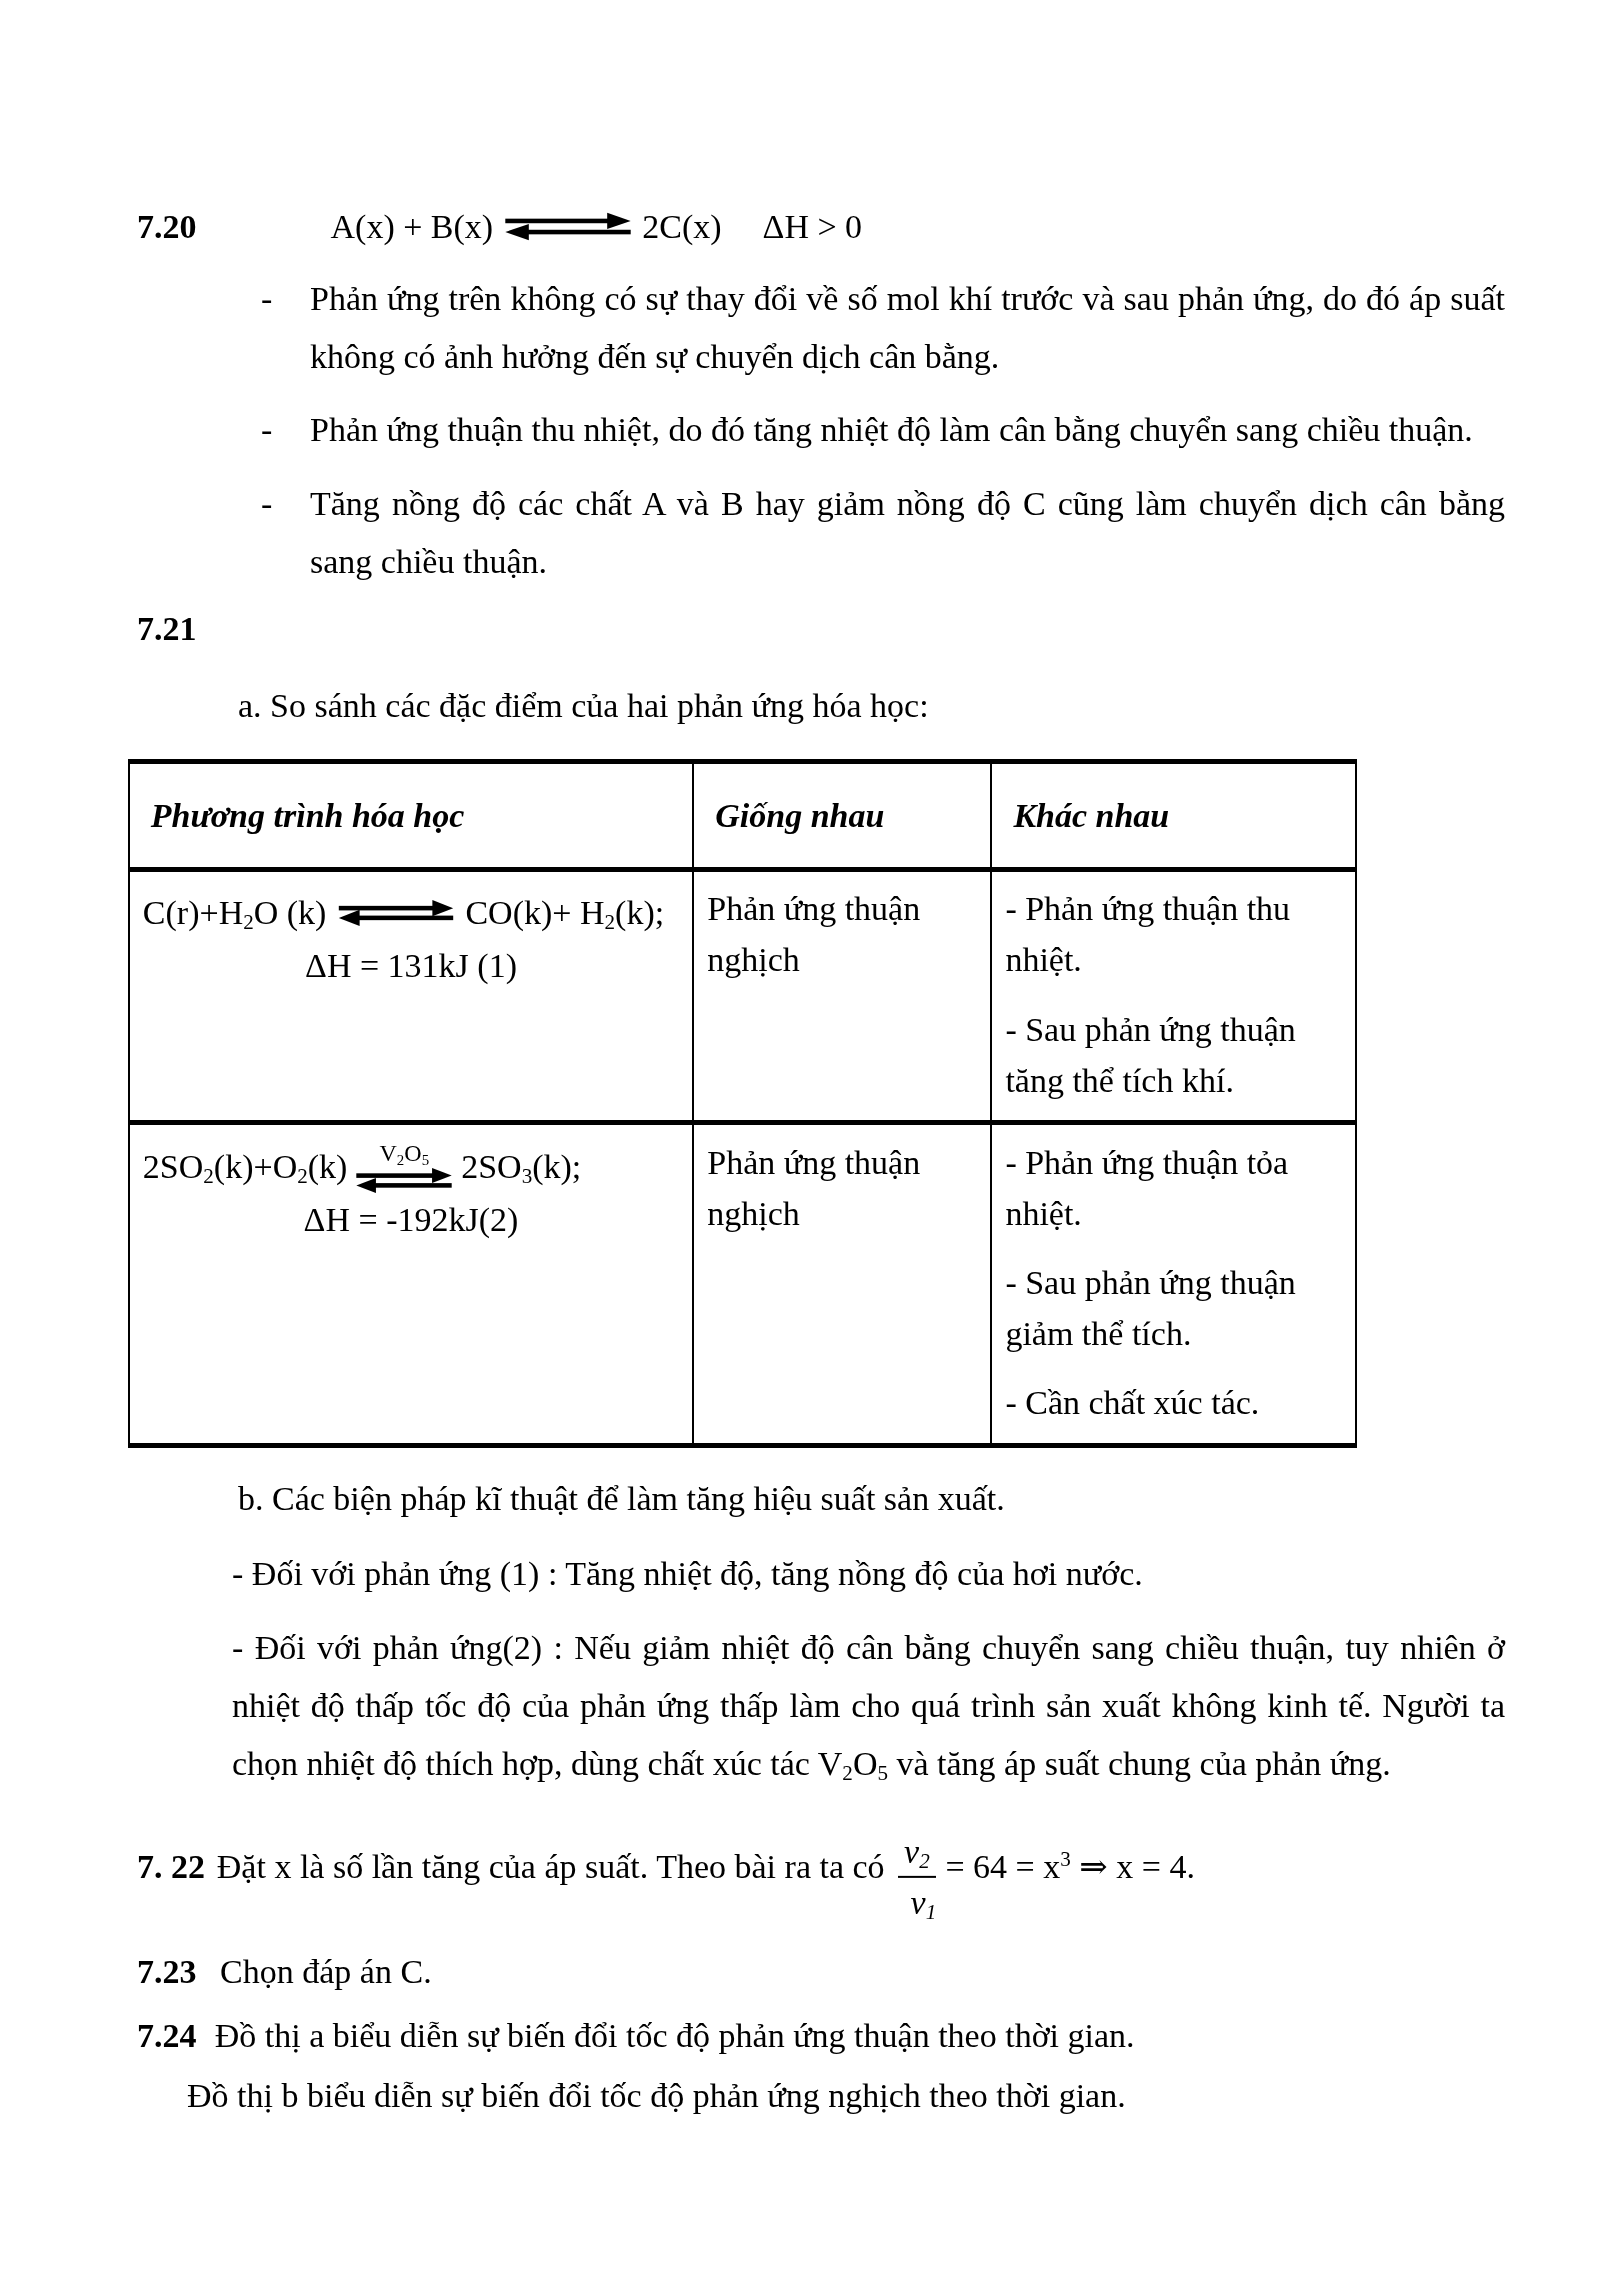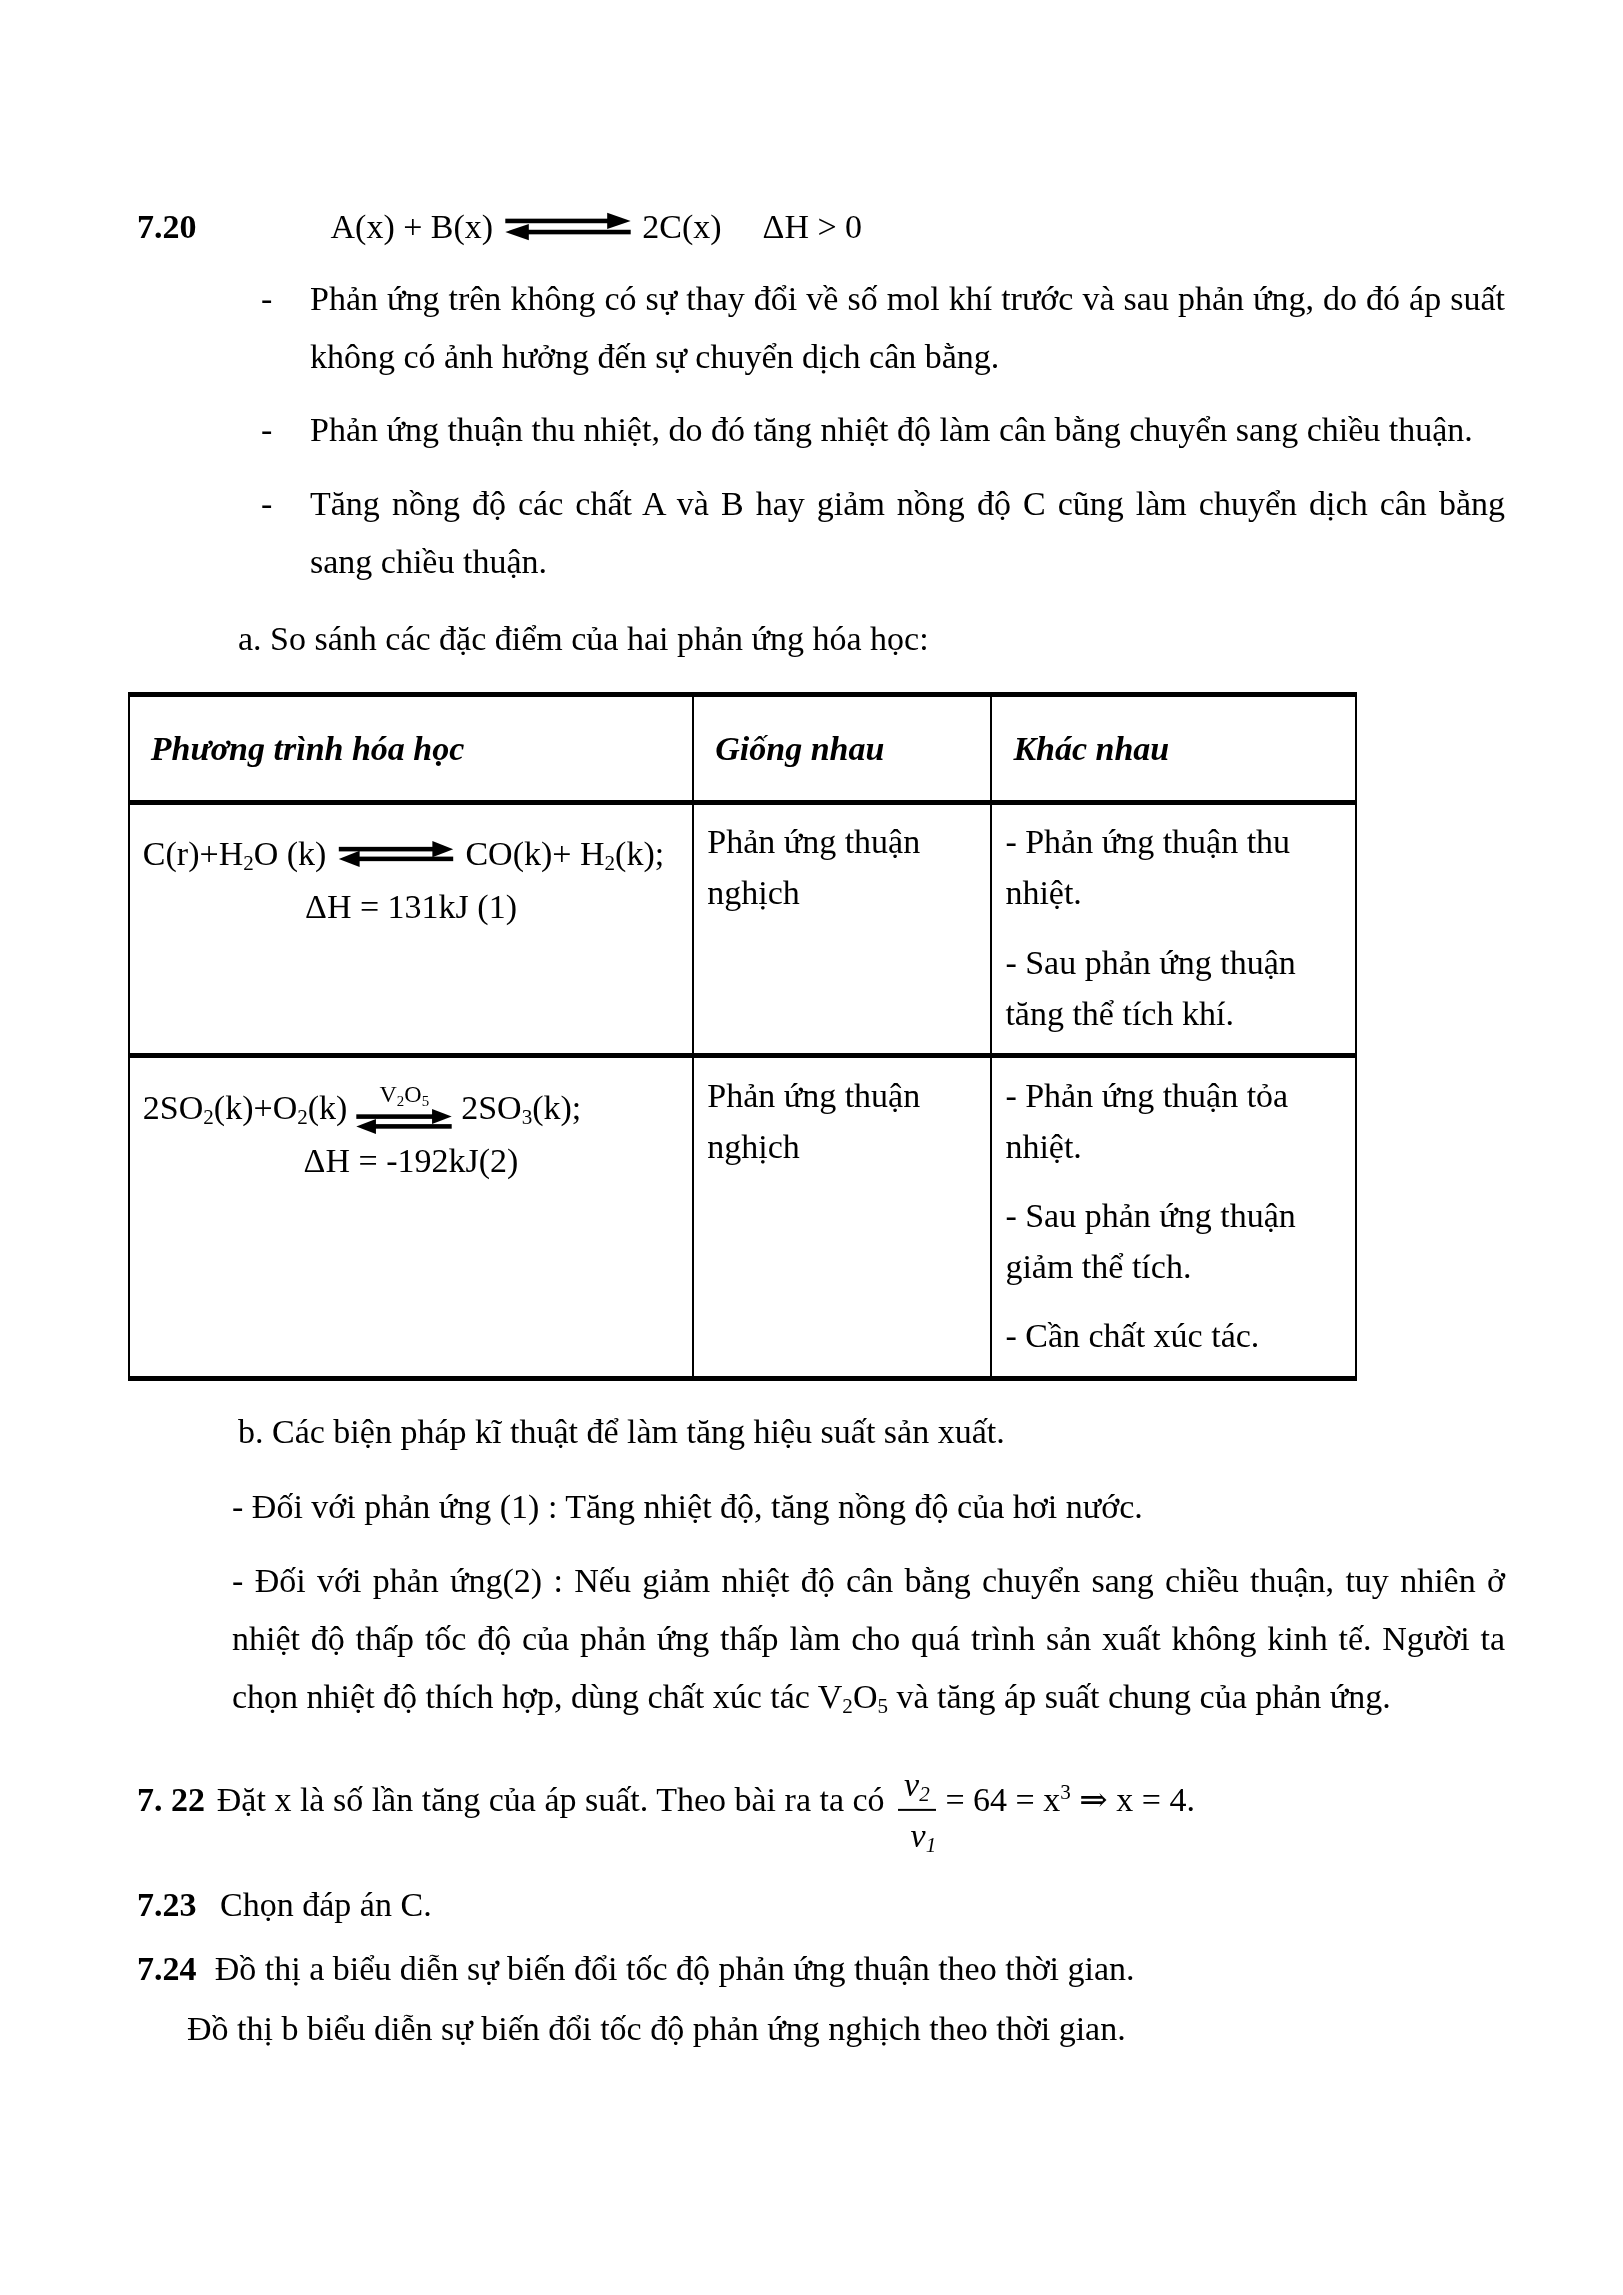--- a/index.html
+++ b/index.html
@@ -56,21 +56,21 @@
   table.cmp thead th {
     border-top-width: 5.9px;
     border-bottom-width: 5.2px;
     font-style: italic;
     font-weight: bold;
     padding: 26px 13px 26px 21px;
   }
   table.cmp tbody tr.row-1 td { border-bottom-width: 5.2px; }
   table.cmp tbody tr.row-2 td { border-bottom-width: 5.9px; }
   table.cmp tbody td { padding: 11.8px 13px 14.4px 13px; font-weight: normal; }
-  .cell-eq { display: flex; align-items: center; white-space: nowrap; margin-top: 12px; }
+  .cell-eq { display: flex; align-items: center; white-space: nowrap; margin-top: 4px; }
   .delta-line { text-align: center; margin-top: 1px; }
   .diff-item { margin-bottom: 18.3px; }
   .diff-item:last-child { margin-bottom: 0; }
 
   
   .intro-b { margin: 22px 0 17px 101px; }
   .b-item { margin: 0 0 17px 95px; text-align: justify; }
 
   
   .p722 { margin-top: 29px; display: flex; align-items: center; white-space: nowrap; }
@@ -121,20 +121,21 @@
     <div class="bullet">
       <span class="dash">-</span>
       <span>Phản ứng thuận thu nhiệt, do đó tăng nhiệt độ làm cân bằng chuyển sang chiều thuận.</span>
     </div>
     <div class="bullet">
       <span class="dash">-</span>
       <span>Tăng nồng độ các chất A và B hay giảm nồng độ C cũng làm chuyển dịch cân bằng sang chiều thuận.</span>
     </div>
   </div>
 
+  <div class="h-num">7.21</div>
   <div class="intro-a">a. So sánh các đặc điểm của hai phản ứng hóa học:</div>
 
   <table class="cmp">
     <colgroup>
       <col style="width:46.0%">
       <col style="width:24.3%">
       <col style="width:29.7%">
     </colgroup>
     <thead>
       <tr>

